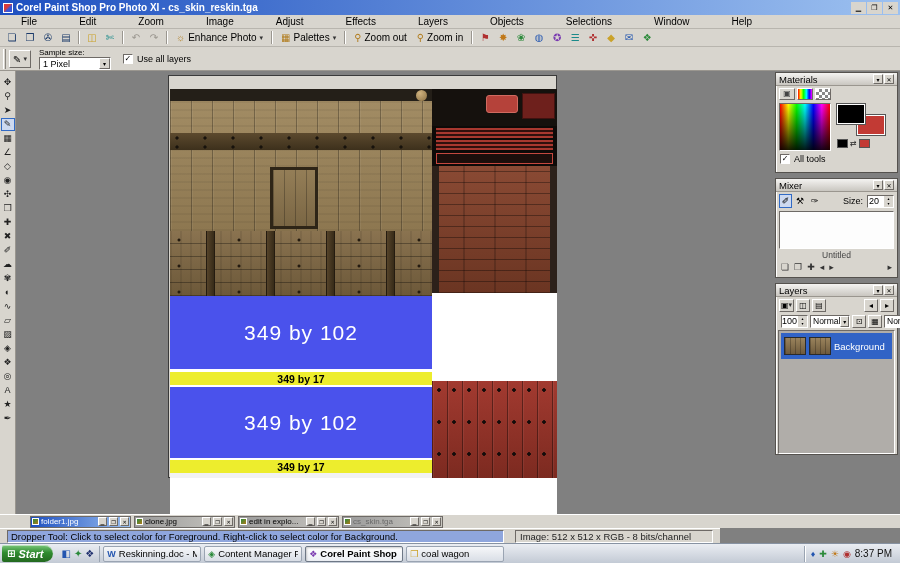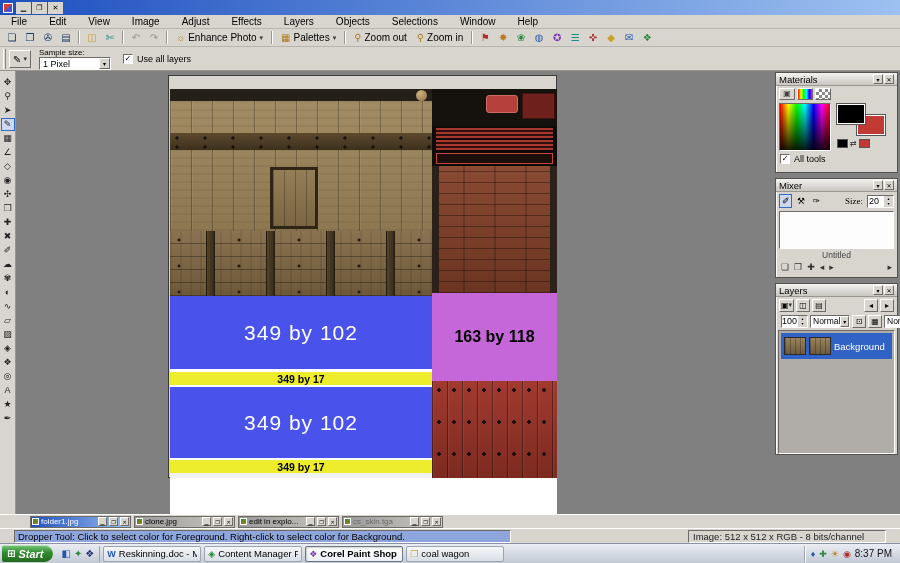--- a/index.html
+++ b/index.html
@@ -17,21 +17,21 @@
   .appicon { width:10px; height:10px; margin:0 3px 0 1px;
     background:linear-gradient(135deg,#d83a3a 0 40%,#3a55d8 60% 100%); border:1px solid #fff; }
   .titlebar .title { flex:1; white-space:nowrap; overflow:hidden; }
   .wbtns { display:flex; gap:1px; }
   .wbtn { width:15px; height:12px; background:#d8d5ce; color:#000; font-size:7px;
     display:flex; align-items:center; justify-content:center; font-weight:bold; }
 
   
   .menubar { position:absolute; left:0; top:15px; width:900px; height:14px; background:#d8d5ce;
     display:flex; align-items:center; font-size:10px; border-bottom:1px solid #b8b5ae; }
-  .menu-item { padding:0 11px; height:13px; line-height:13px; }
+  .menu-item { padding:0 21px; height:13px; line-height:13px; }
 
   
   .toolbar { position:absolute; left:0; top:29px; width:900px; height:18px; background:#d8d5ce;
     display:flex; align-items:center; padding:0 3px; font-size:10px; border-bottom:1px solid #b8b5ae; }
   .tbtn { width:18px; height:16px; display:flex; align-items:center; justify-content:center;
     font-size:10px; color:#1a3a6a; }
   .tbtn.gray { color:#9a968f; }
   .sep { width:2px; height:13px; border-left:1px solid #9a968f; border-right:1px solid #fff; margin:0 3px; }
   .tbtn-label { display:flex; align-items:center; gap:3px; height:16px; padding:0 5px; font-size:10px; }
   .tbtn-label .ic { color:#b07a1a; font-size:10px; }
@@ -145,21 +145,21 @@
   .swatch.fg { left:2px; top:1px; background:#000; z-index:2; }
   .swatch.bg { left:22px; top:12px; background:#c23a34; }
   .mini-row { position:absolute; left:2px; top:36px; display:flex; align-items:center; gap:2px; }
   .mini-swatch { width:11px; height:9px; border:1px solid #555; }
   .ms1 { background:#000; } .ms2 { background:#c23a34; }
   .swap { font-size:8px; color:#222; }
   .mat-foot { display:flex; align-items:center; gap:4px; padding:2px 4px; }
   .mixer-tools { display:flex; align-items:center; gap:2px; padding:2px 3px; }
   .mtool { width:15px; height:14px; background:#d8d5ce; display:flex; align-items:center; justify-content:center; font-size:9px; }
   .mtool.active { background:#cdd9f0; border:1px solid #316ac5; }
-  .size-label { margin-left:20px;font-family:Liberation Serif, serif; }
+  .size-label { margin-left:20px; }
   .spin { display:flex; align-items:stretch; background:#fff; height:13px; margin-left:2px;
     border:1px solid; border-color:#6e6a66 #fff #fff #6e6a66; }
   .spin .val { width:16px; font-size:9px; line-height:11px; text-align:right; padding-right:5px; }
   .spin .arrows { display:flex; flex-direction:column; width:9px; }
   .spin .arrows span { flex:1; background:#d8d5ce; font-size:4px; line-height:5px; text-align:center; }
   .mixer-canvas { margin:1px 3px; height:38px; background:#fdfdfd; }
   .mixer-name { text-align:center; color:#444; font-size:8.5px; height:11px; line-height:11px; }
   .mixer-foot { display:flex; align-items:center; gap:5px; padding:1px 5px; }
   .mixer-foot .mf { font-size:9px; color:#333; }
   .mixer-foot .right { margin-left:auto; }
@@ -182,22 +182,22 @@
   .mintab { width:101px; height:12px; display:flex; align-items:center; gap:2px; padding:0 1px;
     background:linear-gradient(90deg,#9a9a9a,#c8c6c0); border:1px solid #6e6a66; font-size:8px; }
   .mintab.active { background:linear-gradient(90deg,#1d4fc0,#9dc1f0); color:#fff; }
   .mintab .mtlabel { flex:1; white-space:nowrap; overflow:hidden; }
   .mintab.dim .mtlabel { color:#6a6a6a; }
   .mticon { width:7px; height:7px; background:linear-gradient(135deg,#2b8a3a,#b07a1a); border:1px solid #fff; }
   .mtbtn { width:9px; height:9px; background:#d8d5ce; color:#000; font-size:5px; display:flex;
     align-items:center; justify-content:center; border:1px solid; border-color:#fff #6e6a66 #6e6a66 #fff; }
 
   
-  .statusbar { position:absolute; left:0; top:528px; width:900px; height:15px; background:#d8d5ce;
-    display:flex; align-items:center; padding:0 14px; gap:4px; border-top:1px solid #fff; }
+  .statusbar { position:absolute; left:0; top:528px; width:720px; height:15px; background:#d8d5ce;
+    display:flex; align-items:center; padding:0 7px; gap:4px; border-top:1px solid #fff; }
   .status-msg { width:497px; height:13px; background:#8fa6dd; color:#000; font-size:9.5px;
     line-height:11px; padding-left:3px; white-space:nowrap; overflow:hidden; }
   .status-fill { flex:1; }
   .status-info { width:198px; height:13px; font-size:9.5px; line-height:11px; padding-left:4px; color:#222; }
 
   
   .taskbar { position:absolute; left:0; top:543px; width:900px; height:20px;
     background:linear-gradient(#eaedf2,#c3cad5); border-top:1px solid #8792a2;
     display:flex; align-items:center; padding:0 2px; gap:3px; }
   .start { height:17px; display:flex; align-items:center; gap:3px; padding:0 10px 0 5px;
@@ -218,31 +218,32 @@
   .trayicon { font-size:9px; }
   .clock { font-size:10px; color:#111; }
 </style>
 </head>
 <body>
 
 <div class="app">
 
   <div class="titlebar">
     <span class="appicon"></span>
+    <span class="title">Corel Paint Shop Pro Photo XI - cs_skin_reskin.tga</span>
     <span class="wbtns">
       <span class="wbtn">▁</span>
       <span class="wbtn">❐</span>
       <span class="wbtn">✕</span>
     </span>
   </div>
 
   <div class="menubar">
     <span class="menu-item">File</span>
     <span class="menu-item">Edit</span>
-    <span class="menu-item">View</span>
+    <span class="menu-item">Zoom</span>
     <span class="menu-item">Image</span>
     <span class="menu-item">Adjust</span>
     <span class="menu-item">Effects</span>
     <span class="menu-item">Layers</span>
     <span class="menu-item">Objects</span>
     <span class="menu-item">Selections</span>
     <span class="menu-item">Window</span>
     <span class="menu-item">Help</span>
   </div>
 
@@ -364,21 +365,20 @@
         <div class="abs rc-top" style="left:262px;top:0;width:125px;height:37px">
           <span class="abs redblock1" style="left:54px;top:6px;width:32px;height:18px"></span>
           <span class="abs redblock2" style="left:90px;top:4px;width:33px;height:26px"></span>
         </div>
         <div class="abs rc-slats" style="left:262px;top:37px;width:125px;height:40px">
           <span class="abs slatbar" style="left:4px;top:2px;width:117px;height:10px"></span>
           <span class="abs slatbar" style="left:4px;top:14px;width:117px;height:10px"></span>
           <span class="abs slatbox" style="left:4px;top:27px;width:117px;height:11px"></span>
         </div>
         <div class="abs tex-redwood" style="left:262px;top:77px;width:125px;height:127px"></div>
-        <div class="abs region region-purple" style="left:262px;top:204px;width:125px;height:88px">163 by 118</div>
         <div class="abs tex-redplanks" style="left:262px;top:292px;width:125px;height:97px"></div>
       </div>
     </div>
 
     <div class="panel p-materials">
       <div class="phead">
         <span class="ptitle">Materials</span>
         <span class="pbtn">▾</span>
         <span class="pbtn">✕</span>
       </div>

